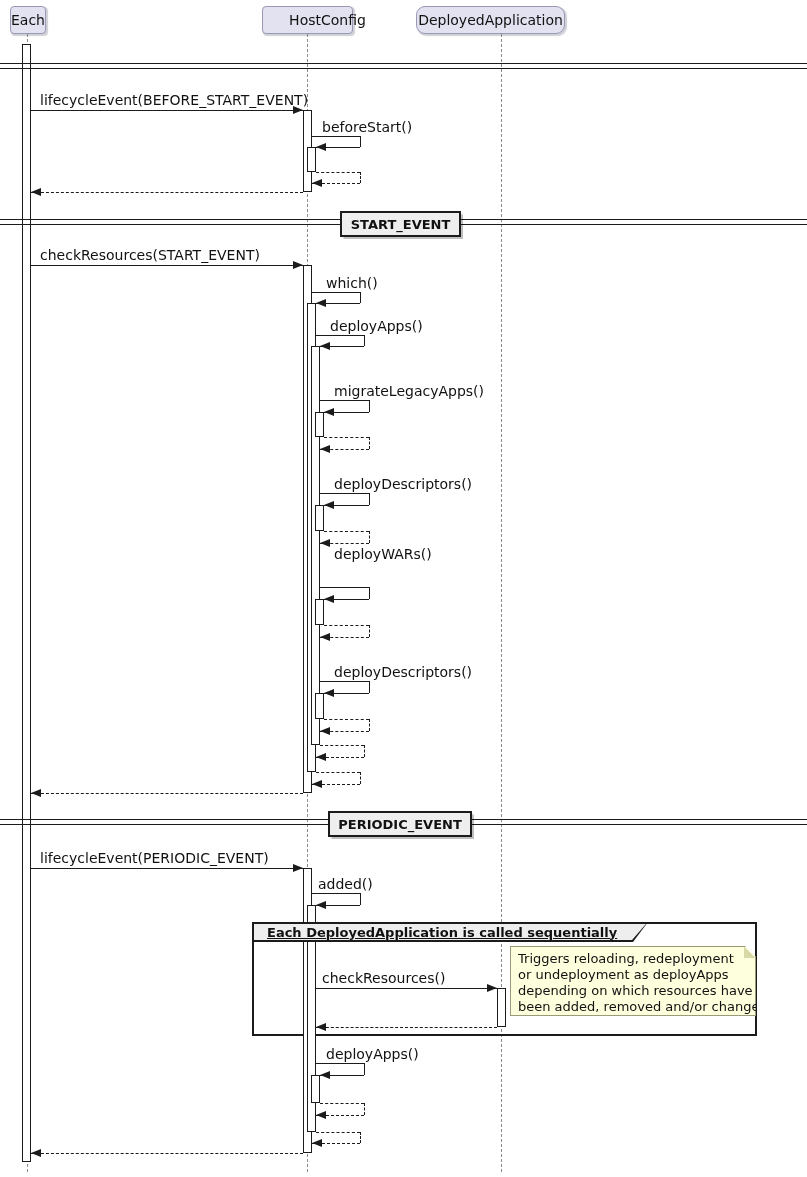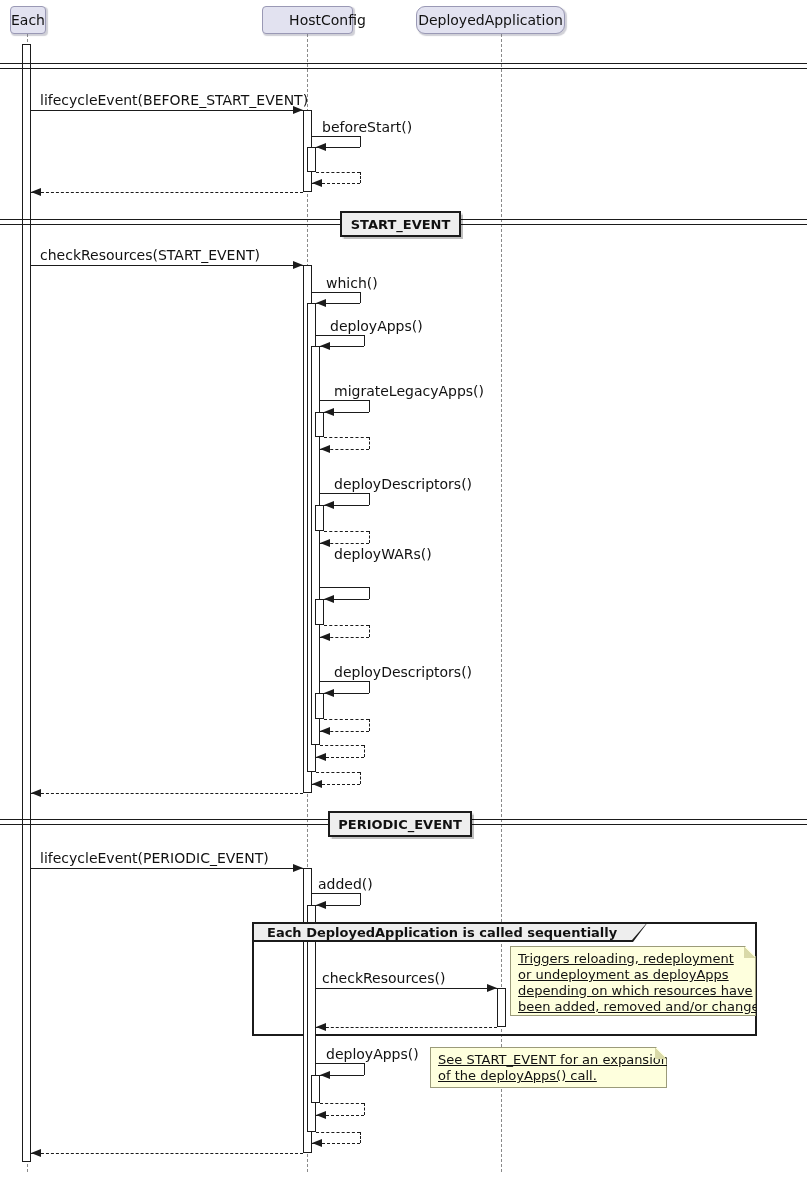--- a/index.html
+++ b/index.html
@@ -26,21 +26,21 @@
   .grouptab { position:absolute; background:#1b1b1b; z-index:21;
               clip-path:polygon(0 0, 100% 0, calc(100% - 15px) 100%, 0 100%); }
   .grouptab-inner { position:absolute; left:2px; top:2px; background:#EEEEEE;
               clip-path:polygon(0 0, 100% 0, calc(100% - 14px) 100%, 0 100%);
               display:flex; align-items:center; font-weight:bold; font-size:13px; padding-left:13px; box-sizing:border-box; }
   .note { position:absolute; background:#FEFFDD; border:1px solid #9b9b7a; z-index:22; font-size:13px;
           line-height:16px; padding:4px 7px; box-sizing:border-box;
           clip-path:polygon(0 0, calc(100% - 11px) 0, 100% 11px, 100% 100%, 0 100%); }
   .note .fold { position:absolute; top:0; right:0; width:11px; height:11px;
           background:linear-gradient(to bottom left, rgba(0,0,0,0) 49%, #d9d9a8 49%); }
-  .noteline { white-space:nowrap;text-decoration:underline; }
+  .noteline { white-space:nowrap; }
 </style>
 </head>
 <body>
 
 <div id="diagram">
     <div class="lifeline" style="left: 27px; top: 34px; height: 1138px;"></div>
     <div class="lifeline" style="left: 307px; top: 34px; height: 1138px;"></div>
     <div class="lifeline" style="left: 501px; top: 34px; height: 1138px;"></div>
     <div class="groupframe" style="left: 252px; top: 922px; width: 505px; height: 114px;"></div>
     <div class="act" style="left: 22px; top: 44px; width: 9px; height: 1118px;"></div>
@@ -59,33 +59,28 @@
     <div class="act" style="left: 311px; top: 1075px; width: 9px; height: 28px;"></div>
     <div class="divline" style="top: 63px;"></div>
     <div class="divline" style="top: 68px;"></div>
     <div class="divline" style="top: 219px;"></div>
     <div class="divline" style="top: 224px;"></div>
     <div class="divbox" style="left: 340px; top: 211px; width: 121px; height: 26px;">START_EVENT</div>
     <div class="divline" style="top: 819px;"></div>
     <div class="divline" style="top: 824px;"></div>
     <div class="divbox" style="left: 328px; top: 811px; width: 144px; height: 26px;">PERIODIC_EVENT</div>
     <div class="grouptab" style="left: 252px; top: 922px; width: 396px; height: 20px;">
-      <div class="grouptab-inner" style="width: 392px; height: 16px;">Each DeployedApplication is called sequentially</div>
+      <div class="grouptab-inner" style="width: 392px; height: 16px; text-decoration: underline;">Each DeployedApplication is called sequentially</div>
     </div>
     <div class="note" style="left: 510px; top: 946px; width: 246px; height: 70px;">
       <div class="fold"></div>
       <div class="noteline">Triggers reloading, redeployment</div>
       <div class="noteline">or undeployment as deployApps</div>
       <div class="noteline">depending on which resources have</div>
       <div class="noteline">been added, removed and/or changed.</div>
-    </div>
-    <div class="note" style="left: 430px; top: 1047px; width: 237px; height: 41px;">
-      <div class="fold"></div>
-      <div class="noteline">See START_EVENT for an expansion</div>
-      <div class="noteline">of the deployApps() call.</div>
     </div>
     <div class="hl" style="left: 31px; top: 110px; width: 272px;"></div>
     <div class="head right" style="left: 293px; top: 106px;"></div>
     <div class="mlabel" style="left: 40px; top: 92px;">lifecycleEvent(BEFORE_START_EVENT)</div>
     <div class="hl" style="left: 312px; top: 136px; width: 48px;"></div>
     <div class="vl" style="left: 360px; top: 136px; height: 11px;"></div>
     <div class="hl" style="left: 316px; top: 147px; width: 44px;"></div>
     <div class="head left" style="left: 316px; top: 143px;"></div>
     <div class="mlabel" style="left: 322px; top: 119px;">beforeStart()</div>
     <div class="hl dashed" style="left: 316px; top: 172px; width: 44px;"></div>

